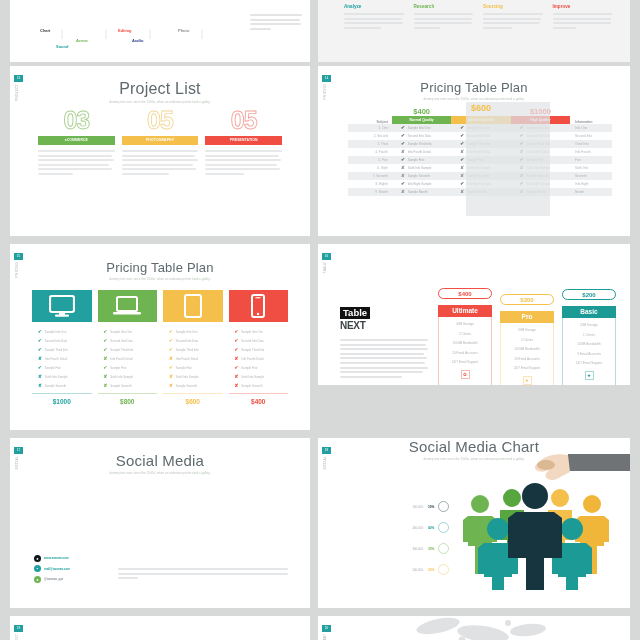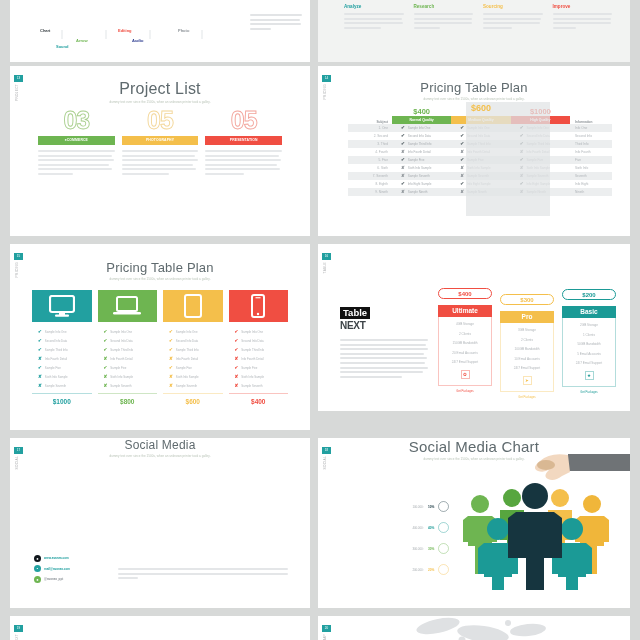--- a/index.html
+++ b/index.html
@@ -552,21 +552,21 @@
               <div class="dv-item">
                 <span style="color: rgb(240, 78, 66); font-size: 4.6px; font-weight: 700;">✘</span>
                 <span>Sample Seventh</span>
               </div>
             </div>
             <div class="dv-foot" style="color: rgb(240, 78, 66); border-top: 1px solid rgba(240, 78, 66, 0.333);">$400</div>
           </div>
         </div>
     </div>
 
-    <div class="slide" style="left:318px; top:244px; width:312px; height:167px;">
+    <div class="slide" style="left:318px; top:244px; width:312px; height:141px;">
       <div class="badge">16</div>
       <div class="vlabel">TABLE</div>
 
       <div class="tp-left">
         <span class="tp-badge">Table</span>
         <div class="tp-plan">NEXT</div>
         <div style="margin-top:7px;">
           <div class="ft" style="width:100%"></div>
             <div class="ft" style="width:98%"></div>
           <div class="ft" style="width:100%"></div>
@@ -618,21 +618,21 @@
               <div class="tp-btn" style="border-color: rgba(27, 154, 150, 0.4); color: rgb(27, 154, 150);">★</div>
             </div>
             <div class="tp-note" style="color: rgb(27, 154, 150);">Get Packages</div>
           </div>
         </div>
     </div>
 
     <div class="slide" style="left:10px; top:438px; width:300px; height:170px;">
       <div class="badge">17</div>
       <div class="vlabel">SOCIAL</div>
-      <div class="s-title" style="font-size:12px;">Social Media</div>
+      <div class="s-title" style="margin-top:14px; font-size:15px;">Social Media</div>
       <div class="s-sub">dummy text ever since the 1500s, when an unknown printer took a galley.</div>
 
       <div class="sm-contacts">
         <div class="sm-c">
           <div class="sm-ic" style="background:#10161c;">●</div>
           <div class="sm-ctext" style="color:#22a0a0;">www.avanza.com</div>
         </div>
         <div class="sm-c">
           <div class="sm-ic" style="background:#22a0a0;">▪</div>
           <div class="sm-ctext" style="color:#22a0a0;">mail@avanza.com</div>

